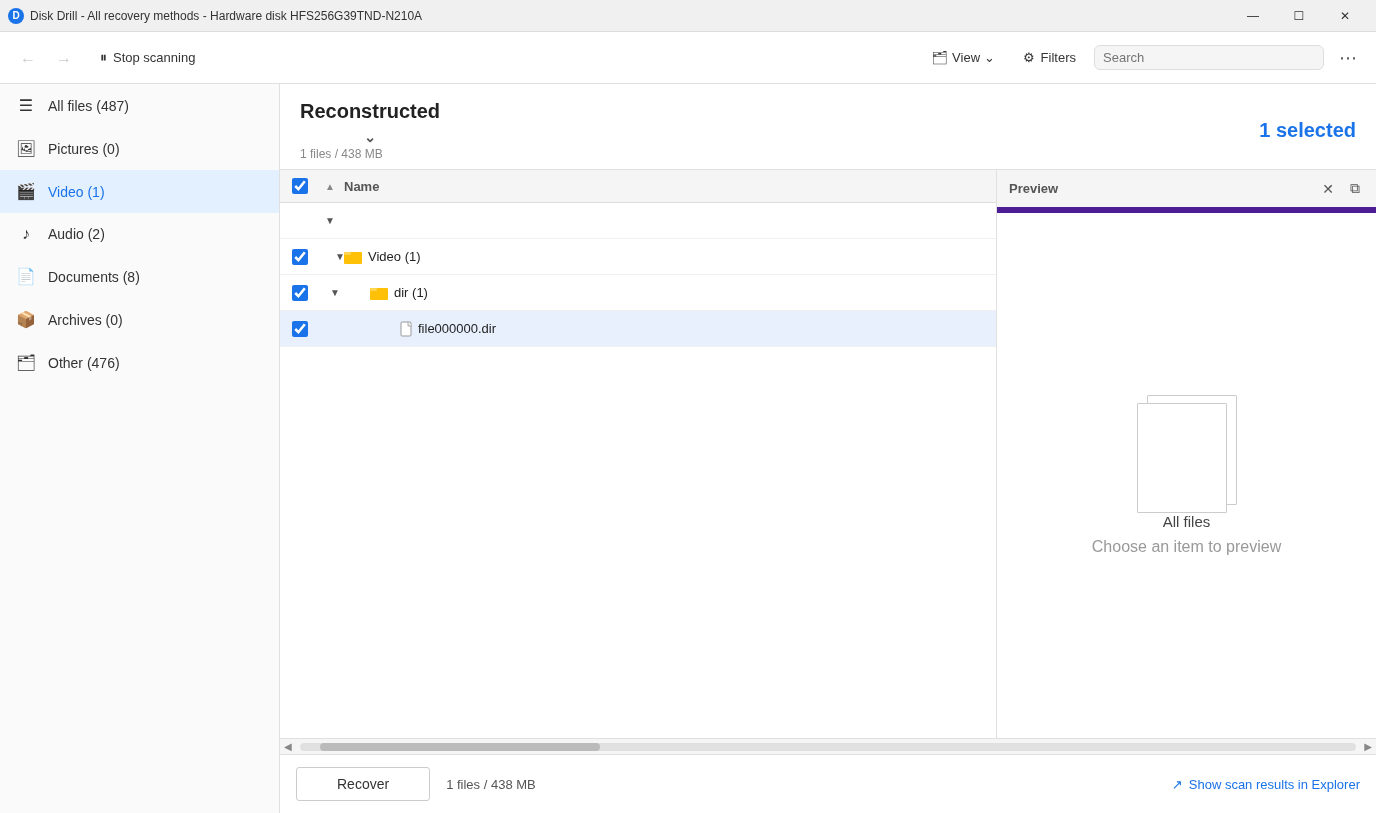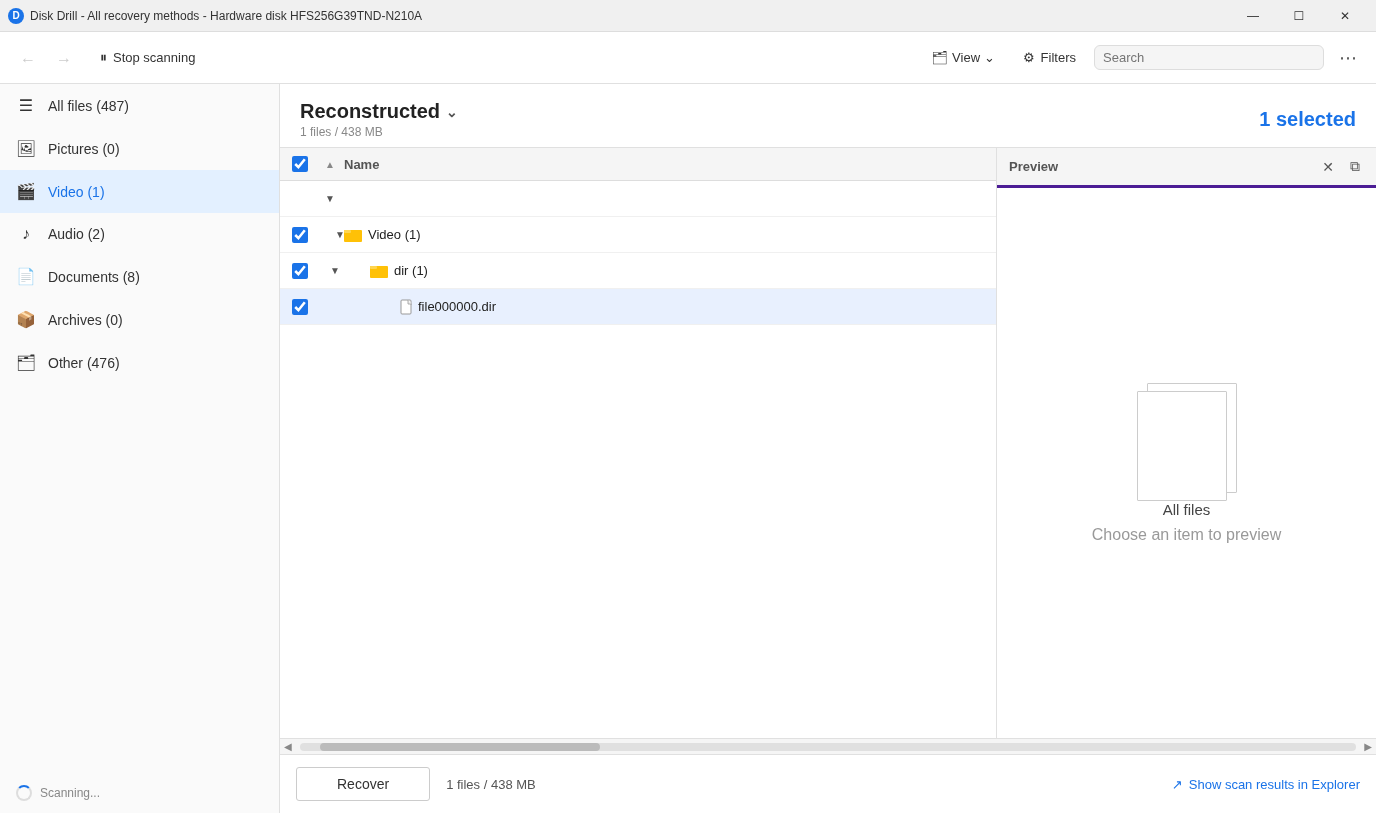--- a/index.html
+++ b/index.html
@@ -133,21 +133,21 @@
 
     
     .content-header {
       display: flex;
       align-items: center;
       padding: 16px 20px 8px 20px;
       border-bottom: 1px solid #e0e0e0;
     }
     .content-title {
       display: flex; align-items: center; gap: 6px;
-      font-size: 20px; font-weight: 600; color: #222;
+      font-size: 20px; font-weight: 600; color: #222; flex-direction: column;
     }
     .chevron-down { font-size: 14px; color: #555; cursor: pointer; }
     .content-subtitle { font-size: 12px; color: #888; margin-top: 2px; }
     .selected-count {
       margin-left: auto; font-size: 20px; font-weight: 600; color: #1a73e8;
     }
 
     
     .file-list-container {
       flex: 1;
@@ -188,21 +188,21 @@
     
     .preview-panel {
       width: 380px;
       min-width: 380px;
       border-left: 1px solid #e0e0e0;
       display: flex;
       flex-direction: column;
     }
     .preview-header {
       display: flex; align-items: center; justify-content: space-between;
-      padding: 8px 12px; border-bottom: 3px solid #4c1d95;
+      padding: 8px 12px; border-bottom: 6px solid #4c1d95;
       background: #f5f5f5;
     }
     .preview-title { font-weight: 600; color: #555; font-size: 13px; }
     .preview-actions { display: flex; gap: 8px; }
     .preview-btn { border: none; background: transparent; cursor: pointer; color: #555; font-size: 14px; padding: 2px 4px; }
 
     .preview-content {
       flex: 1;
       display: flex;
       flex-direction: column;
@@ -328,24 +328,20 @@
         <span class="sidebar-label">Documents (8)</span>
       </div>
       <div class="sidebar-item">
         <span class="sidebar-icon">📦</span>
         <span class="sidebar-label">Archives (0)</span>
       </div>
       <div class="sidebar-item">
         <span class="sidebar-icon">🗂</span>
         <span class="sidebar-label">Other (476)</span>
       </div>
-      <div class="sidebar-footer">
-        <div class="scanning-spinner"></div>
-        <span>Scanning...</span>
-      </div>
     </div>
 
     <div class="main-content">
 
       <div class="content-header">
         <div style="display:flex; flex-direction:column;">
           <div class="content-title">
             <span>Reconstructed</span>
             <span class="chevron-down">⌄</span>
           </div>

